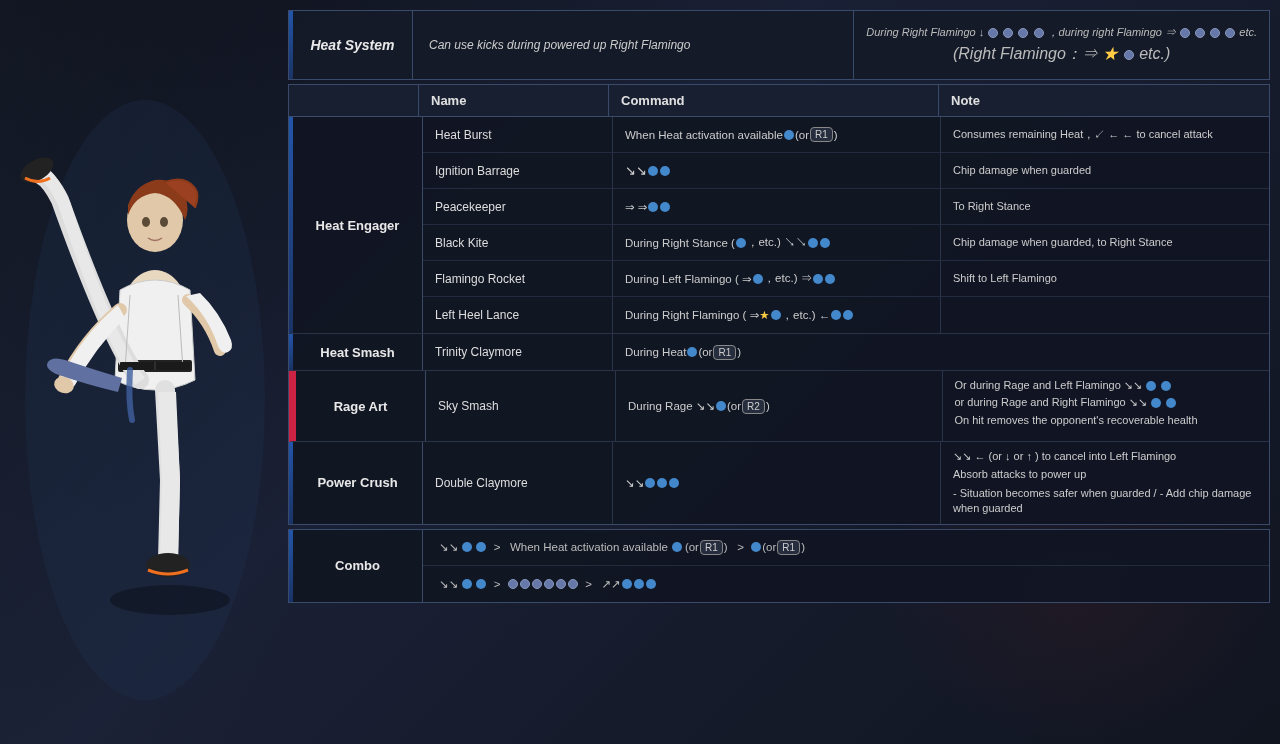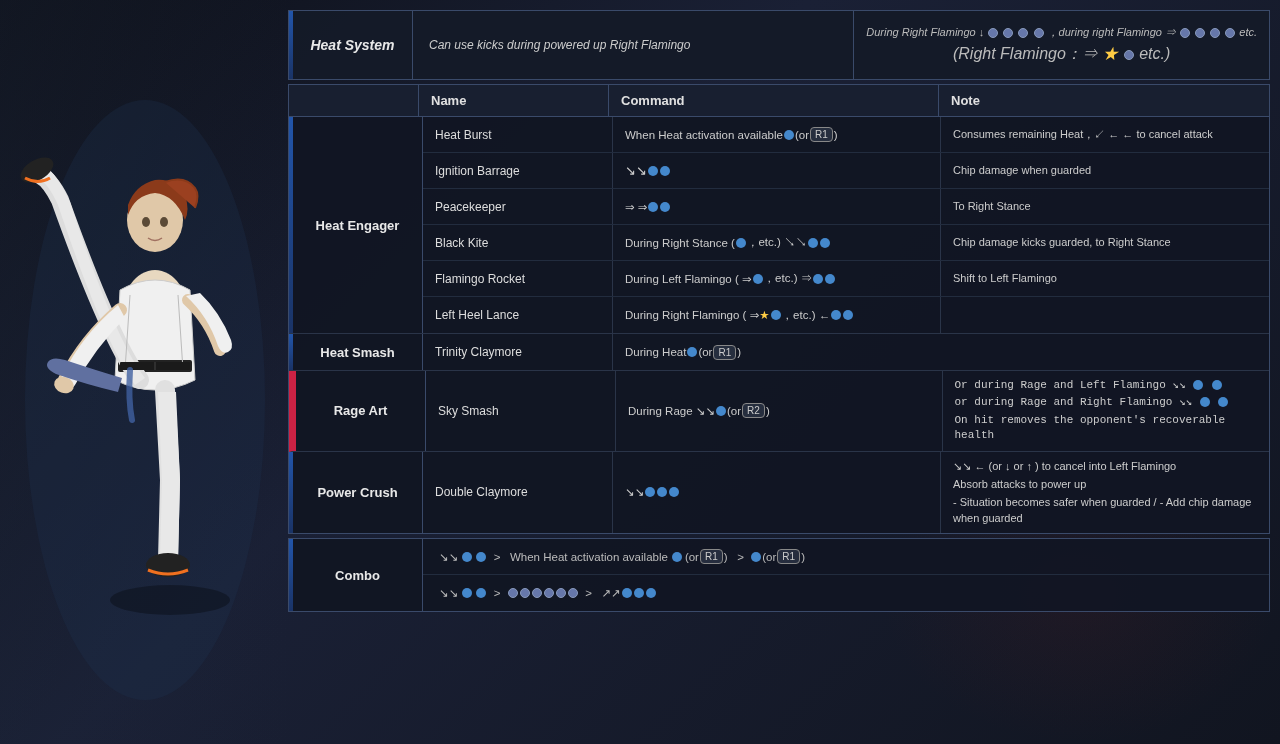--- a/index.html
+++ b/index.html
@@ -395,21 +395,21 @@
         </div>
 
         <div class="table-row">
           <div class="row-cell name-cell">Black Kite</div>
           <div class="row-cell">
             During Right Stance (
             <span class="circle-icon circle-blue circle-small"></span>，etc.) ↘↘
             <span class="circle-icon circle-blue circle-small"></span>
             <span class="circle-icon circle-blue circle-small"></span>
           </div>
-          <div class="row-cell note-cell">Chip damage kicks guarded, to Right Stance</div>
+          <div class="row-cell note-cell">Chip damage when guarded, to Right Stance</div>
         </div>
 
         <div class="table-row">
           <div class="row-cell name-cell">Flamingo Rocket</div>
           <div class="row-cell">
             During Left Flamingo ( ⇒
             <span class="circle-icon circle-blue circle-small"></span>，etc.) ⇒
             <span class="circle-icon circle-blue circle-small"></span>
             <span class="circle-icon circle-blue circle-small"></span>
           </div>
@@ -449,21 +449,21 @@
       <div class="left-accent-pink"></div>
       <div class="section-title-cell">Rage Art</div>
       <div class="section-rows">
         <div class="table-row" style="min-height: 70px;">
           <div class="row-cell name-cell">Sky Smash</div>
           <div class="row-cell">
             During Rage ↘↘
             <span class="circle-icon circle-blue circle-small"></span>
             (or <span class="btn-icon">R2</span>)
           </div>
-          <div class="row-cell note-cell" style="flex-direction: column; align-items: flex-start; gap: 2px; font-family: Liberation Mono, monospace;">
+          <div class="row-cell note-cell" style="flex-direction: column; align-items: flex-start; gap: 2px;">
             <div>Or during Rage and Left Flamingo ↘↘
               <span class="circle-icon circle-blue circle-small"></span>
               <span class="circle-icon circle-blue circle-small"></span>
             </div>
             <div>or during Rage and Right Flamingo ↘↘
               <span class="circle-icon circle-blue circle-small"></span>
               <span class="circle-icon circle-blue circle-small"></span>
             </div>
             <div>On hit removes the opponent's recoverable health</div>
           </div>

